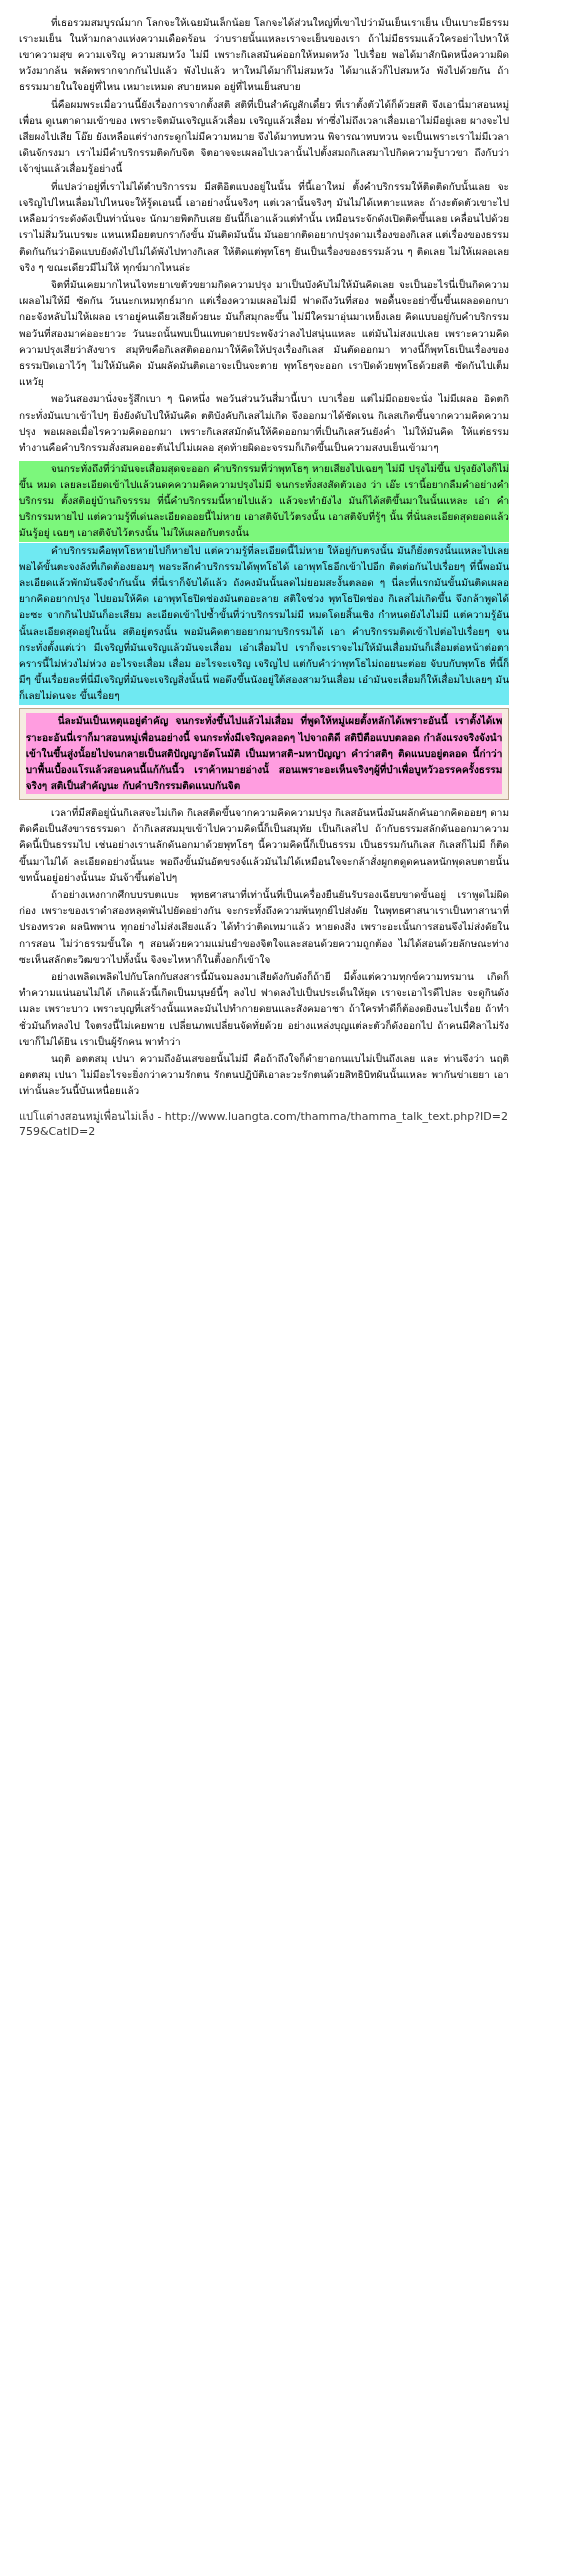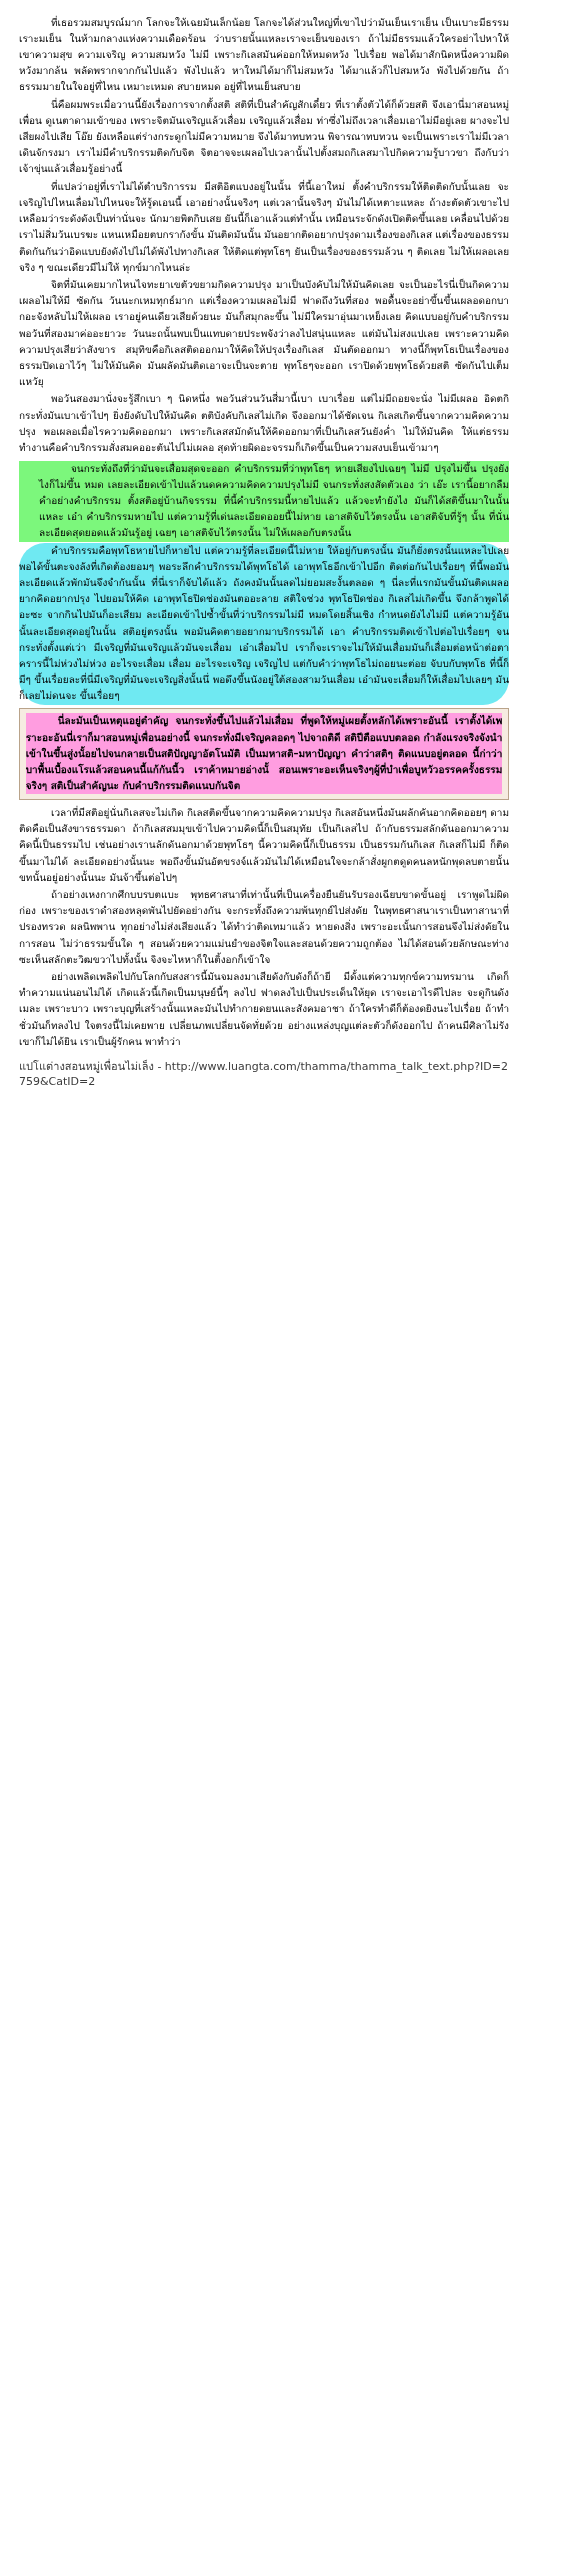--- a/index.html
+++ b/index.html
@@ -23,25 +23,23 @@
     font-size: 10px;
     line-height: 1.62;
     color: #000000;
     text-align: justify;
     text-indent: 3.2em;
     margin: 0 0 1.1px 0;
     word-break: break-word;
   }
   .hl-green {
     background: #7cf77c;
-    padding-left: 20px;
   }
   .hl-cyan {
     background: #6fe9f2;
-    border-radius: 26px;
   }
   .hl-pink {
     background: #ff9de0;
     font-weight: bold;
   }
   .block-box {
     border: 0.6px solid #b9a38a;
     background: #f6ece1;
     padding: 4.5px 5.7px 5.1px 5.7px;
     margin: 3.4px 0 4.5px 0;
@@ -78,17 +76,18 @@
 
   <p class="para hl-cyan">คำบริกรรมคือพุทโธหายไปก็หายไป  แต่ความรู้ที่ละเอียดนี้ไม่หาย  ให้อยู่กับตรงนั้น  มันก็ยั่งตรงนั้นแหละไปเลย  พอได้ขั้นตะจงลังที่เกิดต้องยอมๆ  พอระลึกคำบริกรรมได้พุทโธได้  เอาพุทโธอีกเข้าไปอีก  ติดต่อกันไปเรื่อยๆ  ที่นี้พอมันละเอียดแล้วพักมันจึงจำกันนั้น  ที่นี่เราก็จับได้แล้ว  ถังคงมันนั้นลดไม่ยอมสะงั้นตลอด ๆ  นี่ละที่แรกมันขั้นมันติดเผลอยากคิดอยากปรุง  ไปยอมให้คิด  เอาพุทโธปิดช่องมันตออะลาย  สติใจช่วง  พุทโธปิดช่อง  กิเลสไม่เกิดขึ้น  จึงกล้าพูดได้อะซะ  จากกินไปมันก็อะเสียม  ละเอียดเข้าไปซ้ำขั้นที่ว่าบริกรรมไม่มี  หมดโดยสิ้นเชิง  กำหนดยังไงไม่มี  แต่ความรู้อันนั้นละเอียดสุดอยู่ในนั้น  สติอยู่ตรงนั้น  พอมันคิดตายอยากมาบริกรรมได้  เอา  คำบริกรรมติดเข้าไปต่อไปเรื่อยๆ  จนกระทั่งตั้งแต่เว่า  มีเจริญที่มันเจริญแล้วมันจะเสื่อม  เอ๋าเสื่อมไป  เราก็จะเราจะไม่ให้มันเสื่อมมันก็เสื่อมต่อหน้าต่อตา  ครารนี้ไม่ห่วงไม่ห่วง  อะไรจะเสื่อม  เสื่อม  อะไรจะเจริญ  เจริญไป  แต่กับคำว่าพุทโธไม่ถอยนะต่อย  จับบกับพุทโธ  ที่นี้ก็มีๆ  ขึ้นเรื่อยละที่นี่มีเจริญที่มันจะเจริญสิ่งนั้นนึ่  พอดึงขึ้นนังอยู่ใต้สองสามวันเสื่อม  เอ๋ามันจะเสื่อมก็ให้เสื่อมไปเลยๆ  มันก็เลยไม่ดนจะ ขึ้นเรื่อยๆ</p>
 
   <div class="block-box">
     <p class="para hl-pink">นี่ละมันเป็นเหตุแอยู่ตำคัญ  จนกระทั่งขึ้นไปแล้วไม่เสื่อม  ที่พูดให้หมู่เผยตั้งหลักได้เพราะอันนี้  เราตั้งได้เพราะอะอันนี่เราก็มาสอนหมู่เพื่อนอย่างนี้  จนกระทั่งมีเจริญคลอดๆ  ไปจาถติดี  สติปีตือแบบตลอด  กำลังแรงจริงจังนำเข้าในขึ้นสู่งนั้อยไปจนกลายเป็นสติปัญญาอัตโนมัติ  เป็นมหาสติ–มหาปัญญา  คำว่าสติๆ  ติดแนบอยู่ตลอด  นี้ก่าว่าบาพื้นเบื้องแโรแล้วสอนคนนี้แก้กันนี้ว  เราค้าหมายอ่างนั้  สอนเพราะอะเห็นจริงๆผู้ที่บำเพื่อบูหวัวอรรคครั้งธรรมจริงๆ  สติเป็นสำคัญนะ  กับคำบริกรรมติดแนบกันจิต</p>
   </div>
 
   <p class="para">เวลาที่มีสติอยู่นั่นกิเลสจะไม่เกิด  กิเลสติดขึ้นจากความคิดความปรุง  กิเลสอันหนึ่งมันผลักคันอากคิดออยๆ  ดามติดคือเป็นสังขารธรรมดา  ถ้ากิเลสสมมุขเข้าไปความคิดนี้ก็เป็นสมุทัย  เป็นกิเลสไป  ถ้ากับธรรมสลักดันออกมาความคิดนี้เป็นธรรมไป  เช่นอย่างเรานลักดันอกมาด้วยพุทโธๆ  นี้ความคิดนี้ก็เป็นธรรม  เป็นธรรมกันกิเลส  กิเลสก็ไม่มี  ก็ติดขึ้นมาไม่ได้  ละเอียดอย่างนั้นนะ  พอถึงขั้นมันอัตขรงจ์แล้วมันไม่ได้เหมือนใจจะกล้าสั่งผูกตดูดคนลหนักพุดลบตายนั้นขทนั้นอยู่อย่างนั้นนะ  มันจ้าขึ้นต่อไปๆ</p>
   <p class="para">ถ้าอย่างเหงกากศึกบบรบตแบะ  พุทธศาสนาที่เท่านั้นที่เป็นเครื่องยืนยันรับรองเฉียบขาดขั้นอยู่  เราพูดไม่ผิดก่อง  เพราะของเราดำสองหลุดพันไปยัดอย่างกัน  จะกระทั้งถึงความพ้นทุกย์ไปส่งดัย  ในพุทธศาสนาเราเป็นทาสานาที่ปรองทรวด  ผลนิพพาน  ทุกอย่างไม่ส่งเสียงแล้ว  ได้ทำว่าติดเทมาแล้ว  หายดงสิ่ง  เพราะอะเนั้นการสอนจึงไม่ส่งดัยในการสอน   ไม่ว่าธรรมขั้นใด ๆ  สอนด้วยความแม่นยำของจิตใจและสอนด้วยความถูกต้อง  ไม่ได้สอนด้วยลักษณะท่างซะเห็นสลักตะวิฒขวาไปทั้งนั้น  จิงจะไหหาก็ในติ้งอกก็เข้าใจ</p>
   <p class="para">อย่างเพลิดเพลิดไปกับโลกกับสงสารนี้มันจมลงมาเสียดังกับดังก็ถ้ายี   มีดั้งแต่ความทุกข์ความทรมาน  เกิดก็ทำความแน่นอนไม่ได้  เกิดแล้วนี้เกิดเป็นมนุษย์นี้ๆ ลงไป  ฟาดลงไปเป็นประเด็นให้ยุด  เราจะเอาไรดีไปละ  จะดูกินดังเมละ  เพราะบาว  เพราะบุญที่เสร้างนั้นแหละมันไปทำกายดยนและสังคมอาชา  ถ้าใครทำดีก็ต้องดยิงนะไปเรื่อย  ถ้าทำชั่วมันก็ทลงไป  ใจตรงนี้ไม่เคยพาย  เปลี่ยนภพเปลี่ยนจัดทั่ยด้วย  อย่างแหล่งบุญแต่ละตัวก็ดังออกไป  ถ้าคนมีศิลาไม่รังเขาก็ไม่ได้ยิน  เราเป็นผู้รักคน  พาทำว่า</p>
+  <p class="para">นฤติ  อตตสมุ  เปนา  ความถึงอันเสขอยนั้นไม่มี  คือถ้าถึงใจก็ดำยาอกนแบไม่เป็นถึงเลย  และ ท่านจึงว่า  นฤติ  อตตสมุ  เปนา  ไม่มีอะไรจะยิ่งกว่าความรักตน  รักตนปฎิบัติเอาละวะรักตนด้วยสิทธิบิทผันนั้นแหละ   พากันข่าเยยา  เอาเท่านั้นละวันนี้บันเหนื่อยแล้ว</p>
 
   <div class="footer">แปโแต่างสอนหมู่เพื่อนไม่เล็ง - http://www.luangta.com/thamma/thamma_talk_text.php?ID=2759&amp;CatID=2</div>
 
 </div>
 
 
 </body></html>

